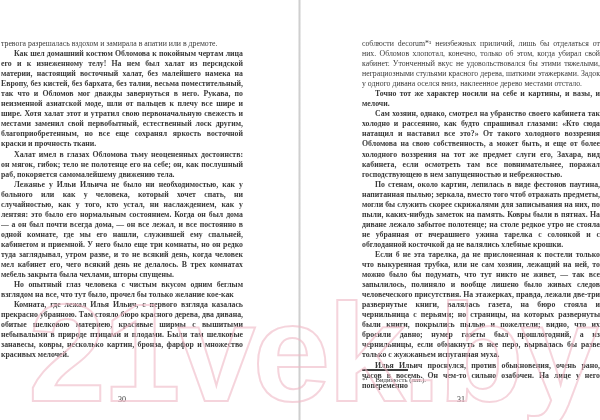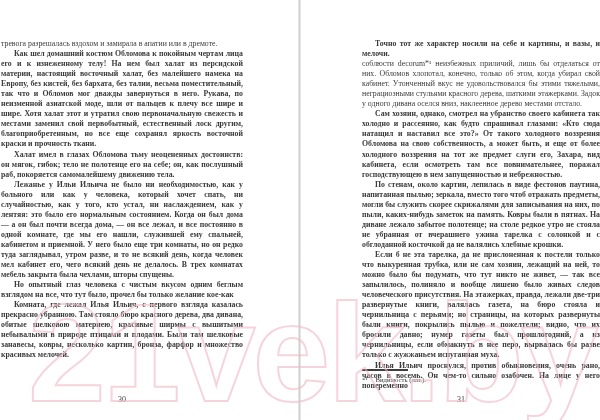--- a/index.html
+++ b/index.html
@@ -80,22 +80,22 @@
       <p class="para indent">Как шел домашний костюм Обломова к покойным чертам лица его и к изнеженному телу! На нем был халат из персидской материи, настоящий восточный халат, без малейшего намека на Европу, без кистей, без бархата, без талии, весьма поместительный, так что и Обломов мог дважды завернуться в него. Рукава, по неизменной азиатской моде, шли от пальцев к плечу все шире и шире. Хотя халат этот и утратил свою первоначальную свежесть и местами заменил свой первобытный, естественный лоск другим, благоприобретенным, но все еще сохранял яркость восточной краски и прочность ткани.</p>
       <p class="para indent">Халат имел в глазах Обломова тьму неоцененных достоинств: он мягок, гибок; тело не полотенце его на себе; он, как послушный раб, покоряется самомалейшему движению тела.</p>
       <p class="para indent">Лежанье у Ильи Ильича не было ни необходимостью, как у больного или как у человека, который хочет спать, ни случайностью, как у того, кто устал, ни наслаждением, как у лентяя: это было его нормальным состоянием. Когда он был дома — а он был почти всегда дома, — он все лежал, и все постоянно в одной комнате, где мы его нашли, служившей ему спальней, кабинетом и приемной. У него было еще три комнаты, но он редко туда заглядывал, утром разве, и то не всякий день, когда человек мел кабинет его, чего всякий день не делалось. В трех комнатах мебель закрыта была чехлами, шторы спущены.</p>
       <p class="para indent">Но опытный глаз человека с чистым вкусом одним беглым взглядом на все, что тут было, прочел бы только желание кое-как</p>
       <p class="para indent">Комната, где лежал Илья Ильич, с первого взгляда казалась прекрасно убранною. Там стояло бюро красного дерева, два дивана, обитые шелковою материею, красивые ширмы с вышитыми небывалыми в природе птицами и плодами. Были там шелковые занавесы, ковры, несколько картин, бронза, фарфор и множество красивых мелочей.</p>
     </div>
 
   <div class="gutter"></div>
 
   <div class="page-col right-col">
+      <p class="para">соблюсти decorum*¹ неизбежных приличий, лишь бы отделаться от них. Обломов хлопотал, конечно, только об этом, когда убирал свой кабинет. Утонченный вкус не удовольствовался бы этими тяжелыми, неграциозными стульями красного дерева, шаткими этажерками. Задок у одного дивана оселся вниз, наклеенное дерево местами отстало.</p>
       <p class="para indent">Точно тот же характер носили на себе и картины, и вазы, и мелочи.</p>
-      <p class="para">соблюсти decorum*¹ неизбежных приличий, лишь бы отделаться от них. Обломов хлопотал, конечно, только об этом, когда убирал свой кабинет. Утонченный вкус не удовольствовался бы этими тяжелыми, неграциозными стульями красного дерева, шаткими этажерками. Задок у одного дивана оселся вниз, наклеенное дерево местами отстало.</p>
       <p class="para indent">Сам хозяин, однако, смотрел на убранство своего кабинета так холодно и рассеянно, как будто спрашивал глазами: «Кто сюда натащил и наставил все это?» От такого холодного воззрения Обломова на свою собственность, а может быть, и еще от более холодного воззрения на тот же предмет слуги его, Захара, вид кабинета, если осмотреть там все повнимательнее, поражал господствующею в нем запущенностью и небрежностью.</p>
       <p class="para indent">По стенам, около картин, лепилась в виде фестонов паутина, напитанная пылью; зеркала, вместо того чтоб отражать предметы, могли бы служить скорее скрижалями для записывания на них, по пыли, каких-нибудь заметок на память. Ковры были в пятнах. На диване лежало забытое полотенце; на столе редкое утро не стояла не убранная от вчерашнего ужина тарелка с солонкой и с обглоданной косточкой да не валялись хлебные крошки.</p>
       <p class="para indent">Если б не эта тарелка, да не прислоненная к постели только что выкуренная трубка, или не сам хозяин, лежащий на ней, то можно было бы подумать, что тут никто не живет, — так все запылилось, полиняло и вообще лишено было живых следов человеческого присутствия. На этажерках, правда, лежали две-три развернутые книги, валялась газета, на бюро стояла и чернильница с перьями; но страницы, на которых развернуты были книги, покрылись пылью и пожелтели; видно, что их бросили давно; нумер газеты был прошлогодний, а из чернильницы, если обмакнуть в нее перо, вырвалась бы разве только с жужжаньем испуганная муха.</p>
       <p class="para indent">Илья Ильич проснулся, против обыкновения, очень рано, часов в восемь. Он чем-то сильно озабочен. На лице у него попеременно</p>
     </div>
 
   <div class="footnote-rule"></div>
 
   <div class="footnote">
     <span class="marker">*¹</span><span>Видимость (лат.).</span>

